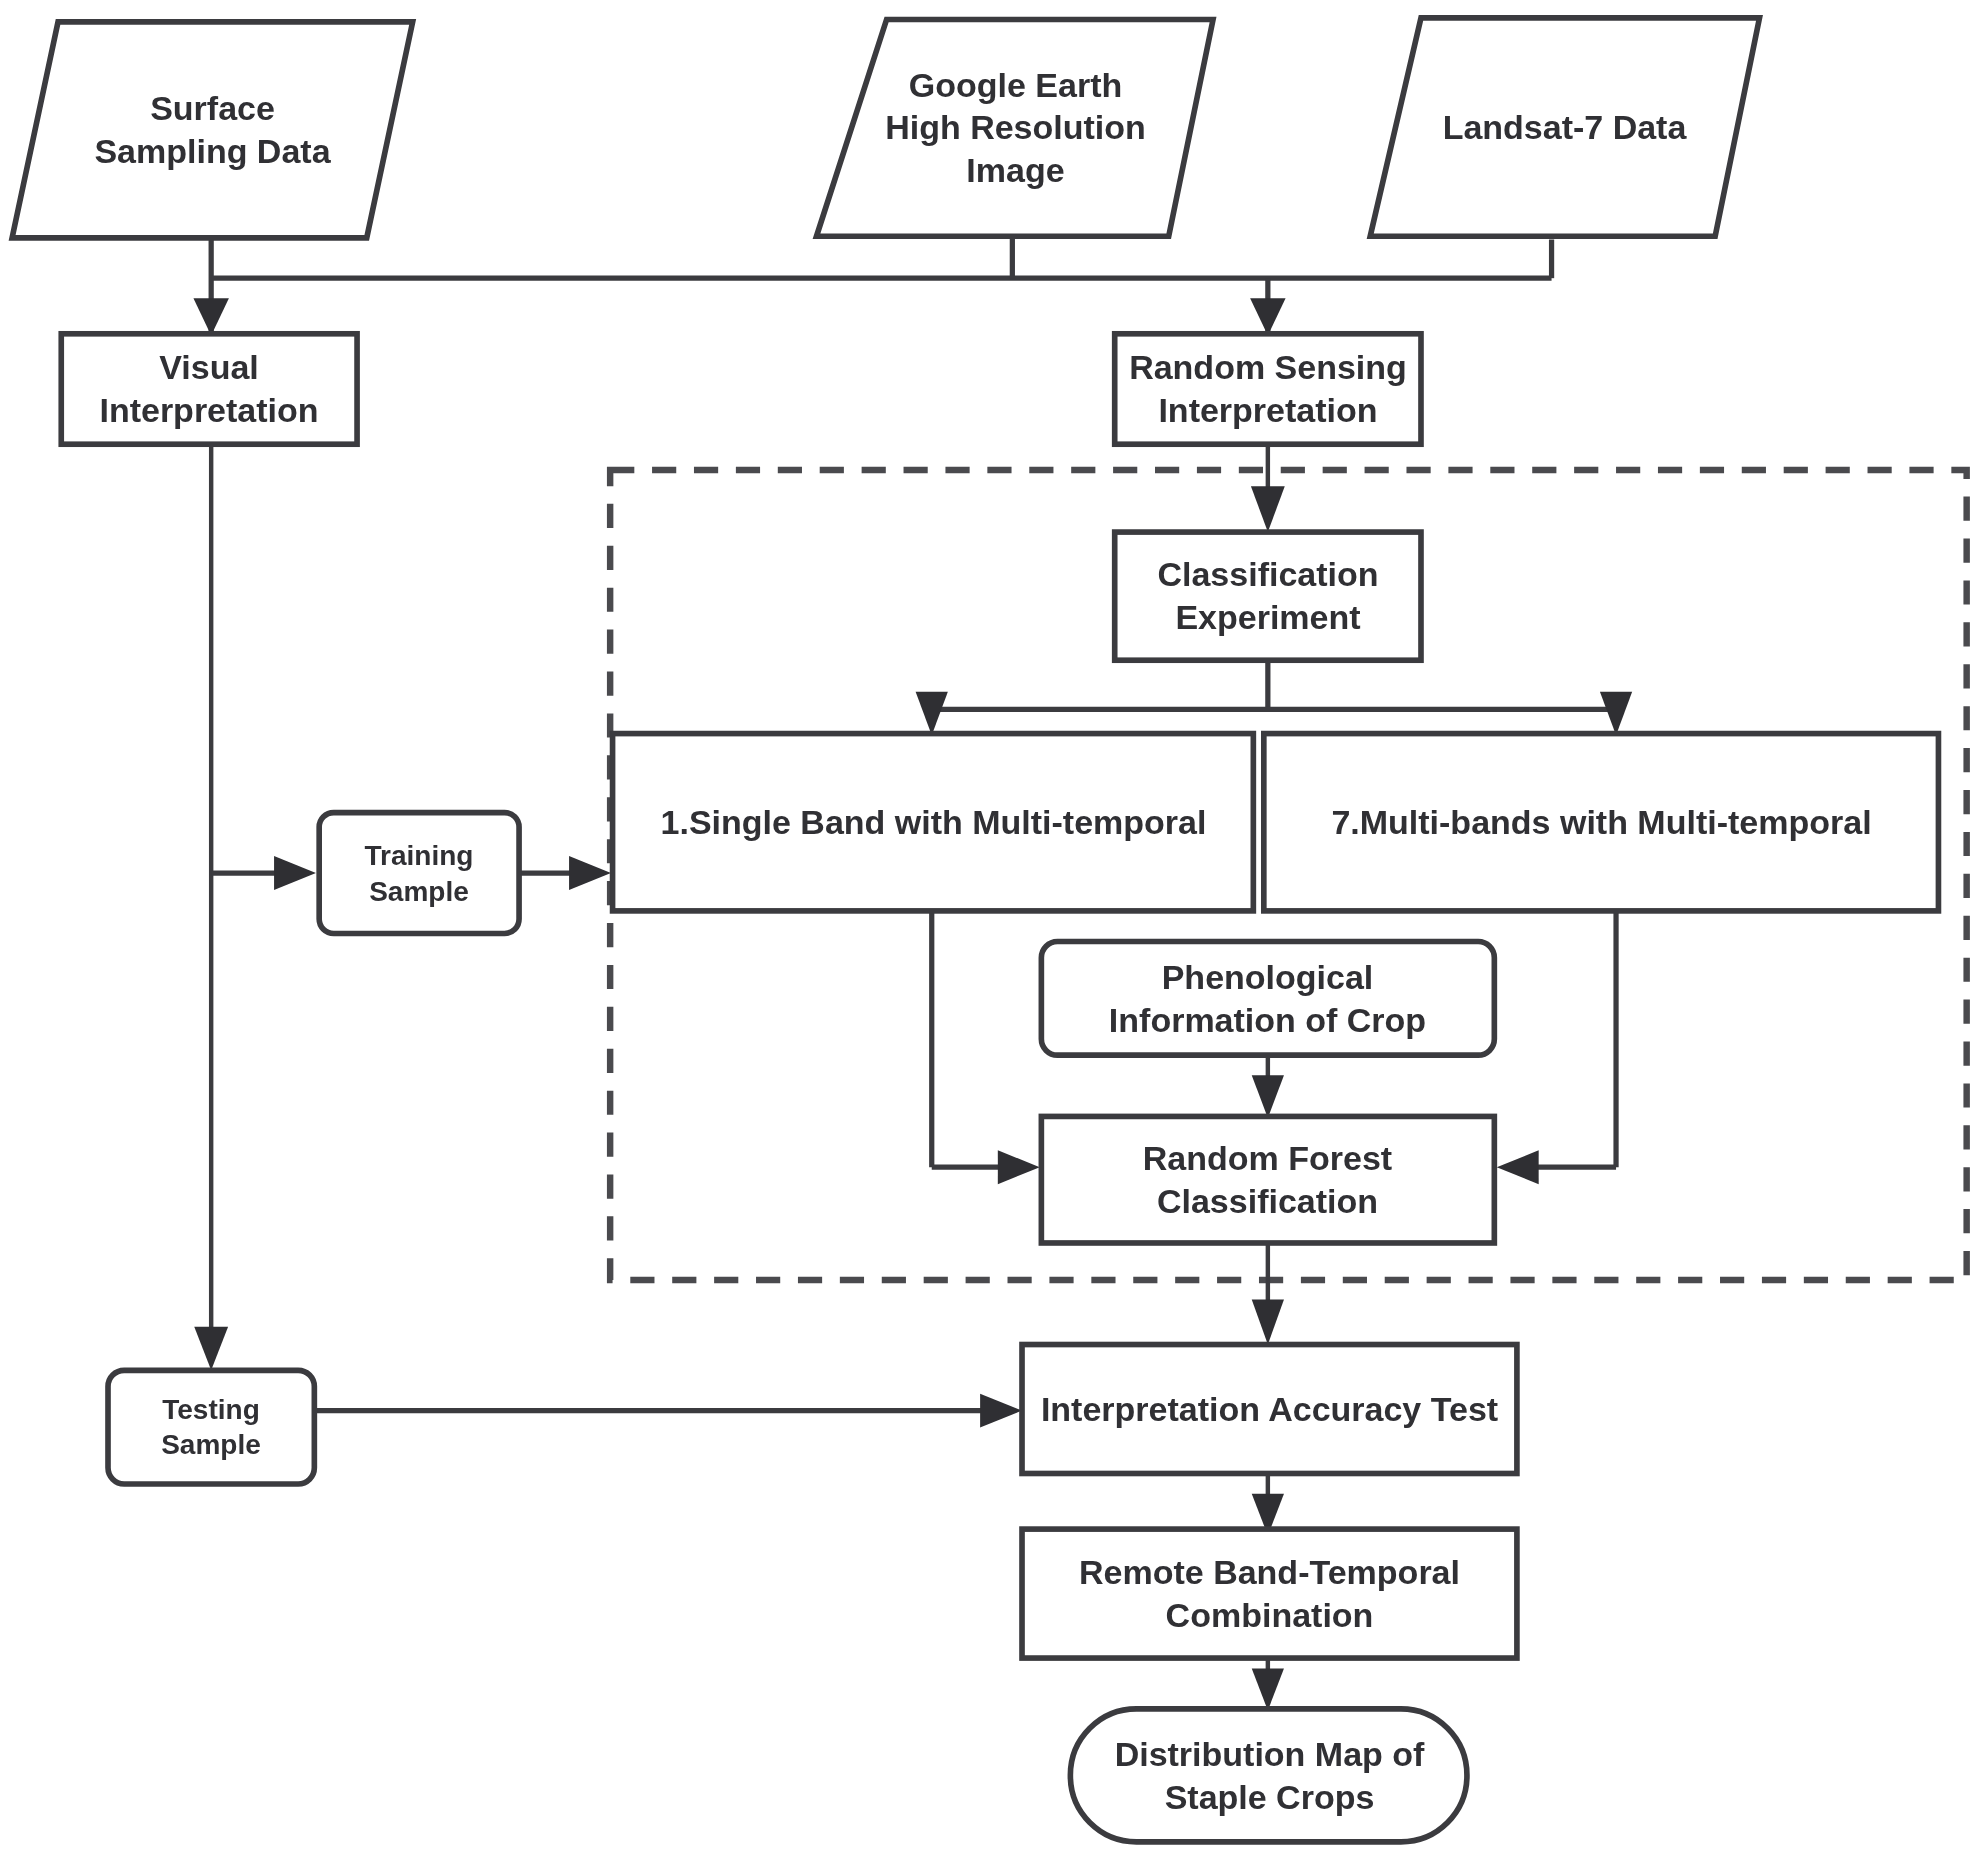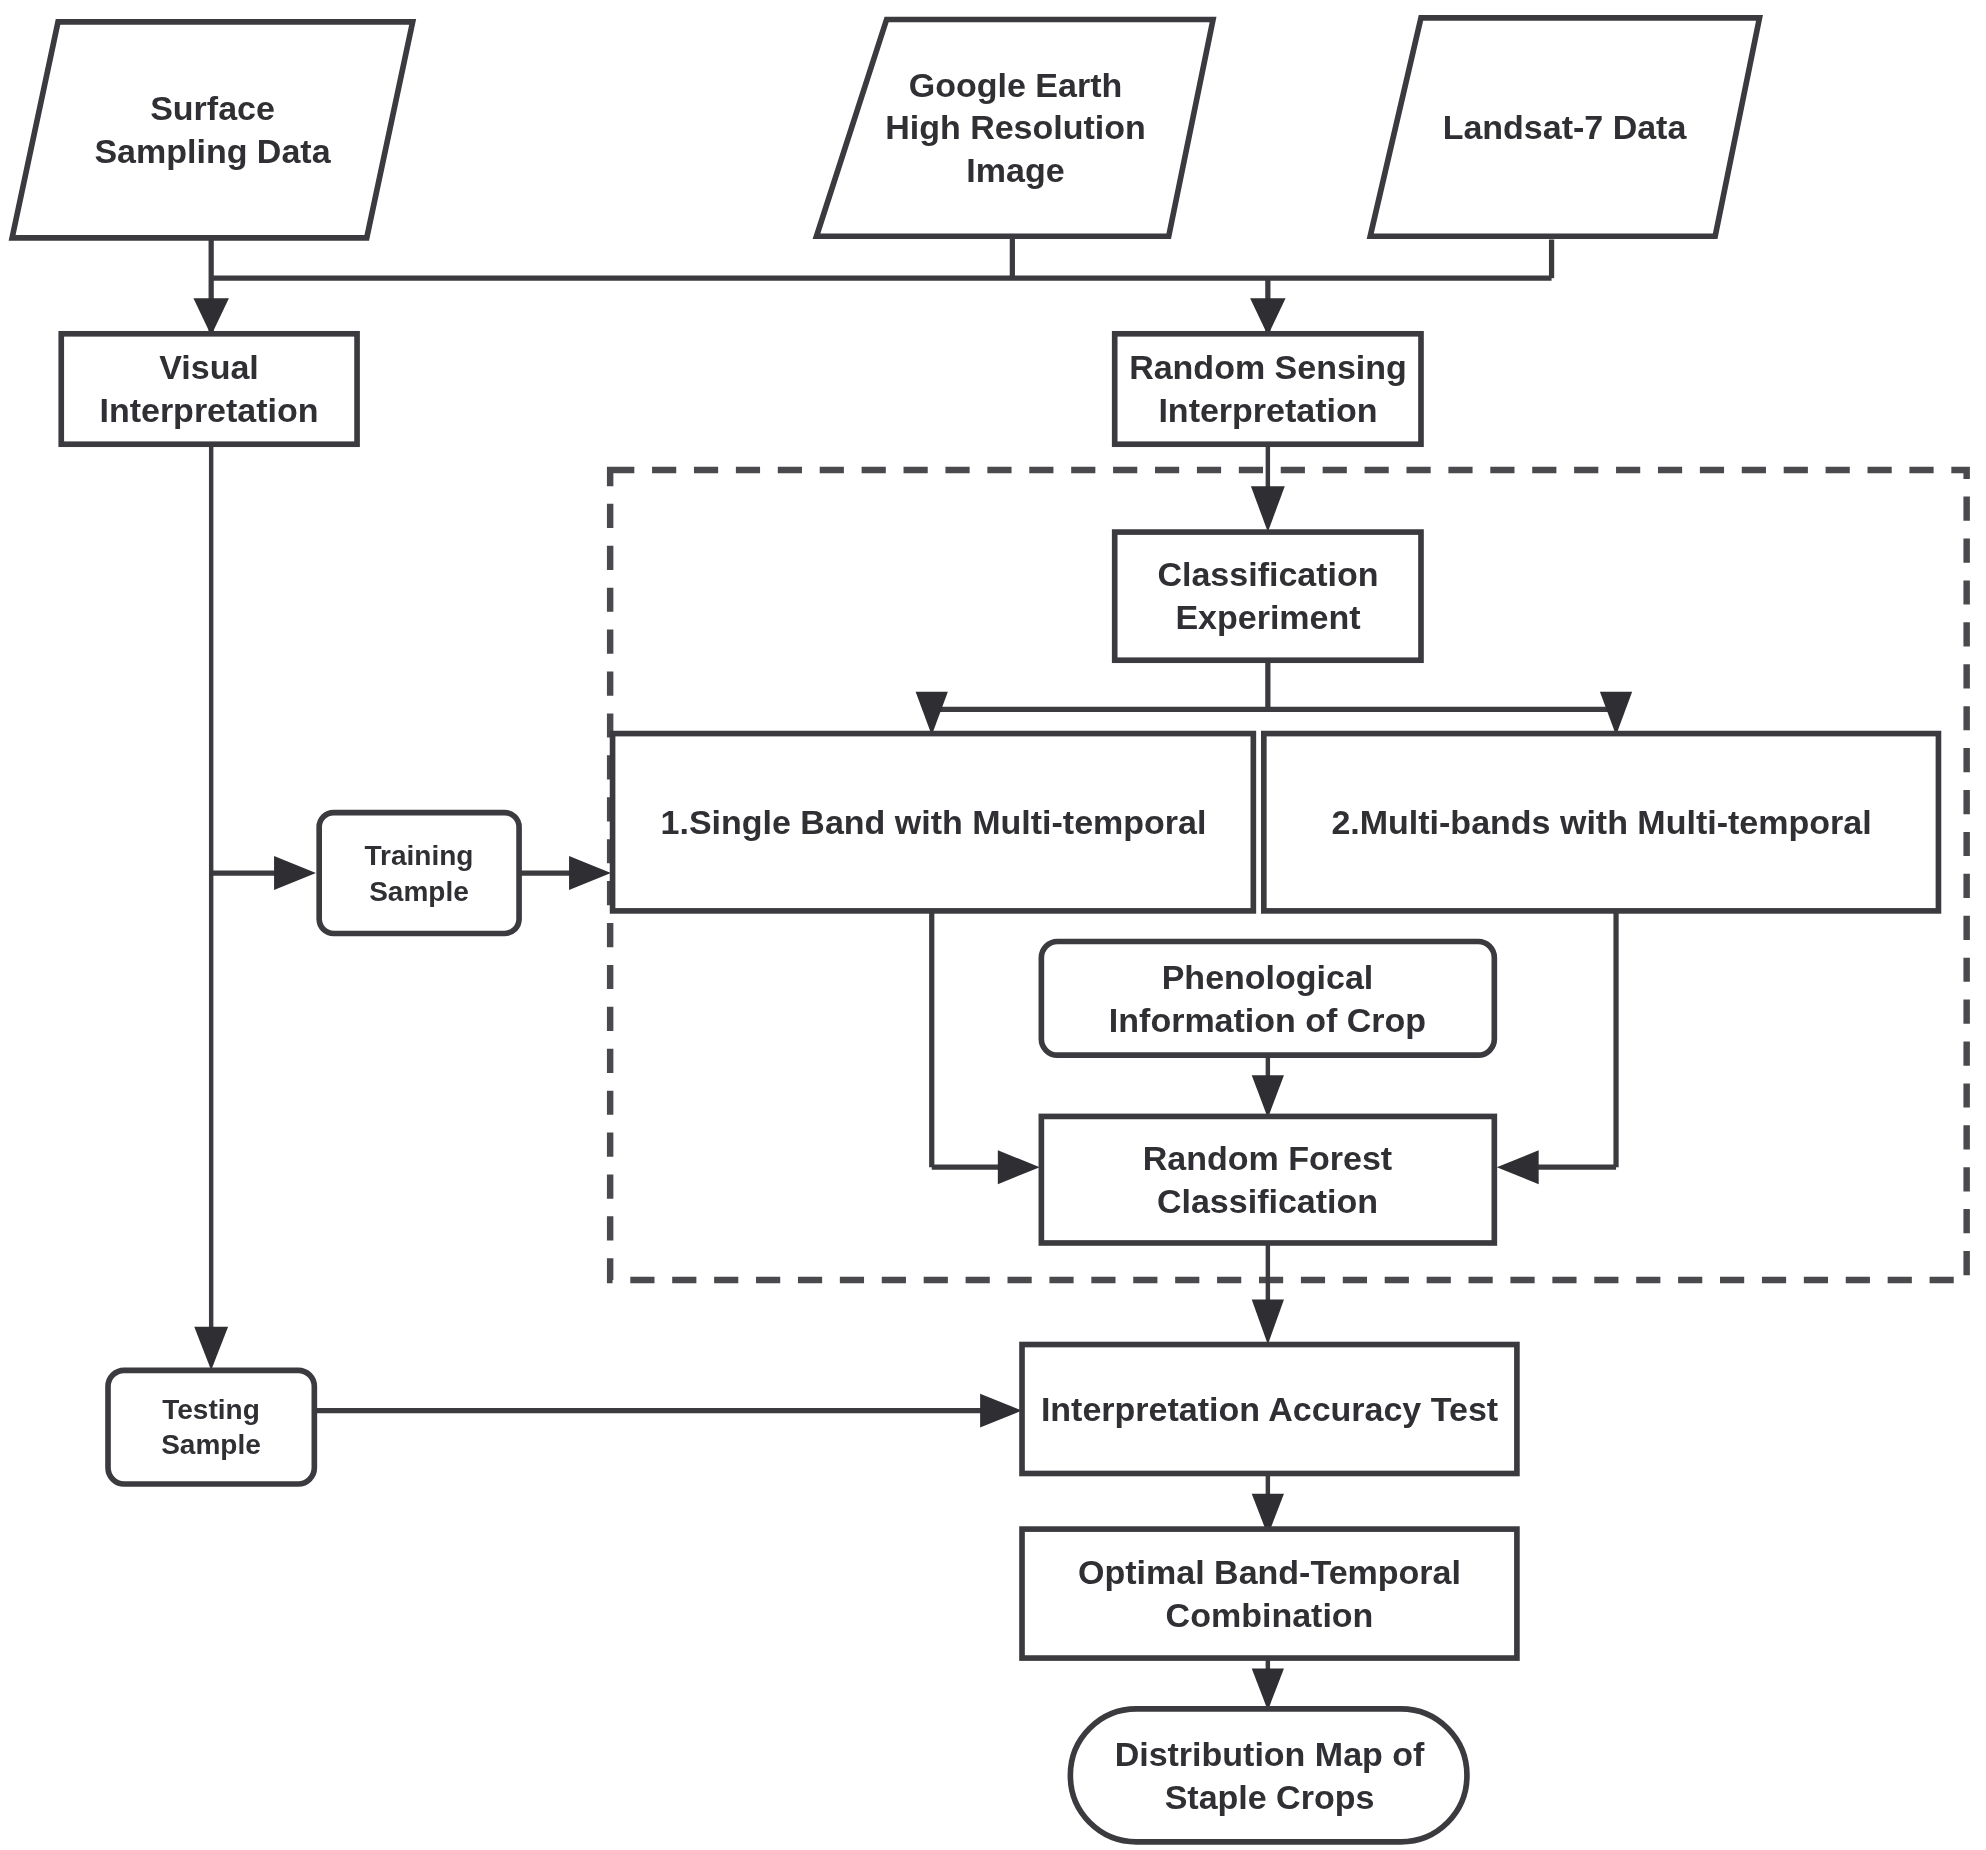--- a/index.html
+++ b/index.html
@@ -179,33 +179,33 @@
 Interpretation</div>
 
   <div class="node-label fs-lg" style="left:1115px; top:532px;  width:306px; height:128px;">Classification
 Experiment</div>
 
   <div class="node-label fs-md" style="left:319px;  top:813px; width:200px; height:121px;">Training
 Sample</div>
 
   <div class="node-label fs-lg" style="left:613px;  top:734px;  width:641px; height:177px;">1.Single Band with Multi-temporal</div>
 
-  <div class="node-label fs-lg" style="left:1264px; top:734px;  width:675px; height:177px;">2.Multi-bands with Multi-temporal</div>
+  <div class="node-label fs-lg" style="left:1264px; top:734px;  width:675px; height:177px;">7.Multi-bands with Multi-temporal</div>
 
   <div class="node-label fs-lg" style="left:1041px; top:942px; width:453px; height:114px;">Phenological
 Information of Crop</div>
 
   <div class="node-label fs-lg" style="left:1041px; top:1116px; width:453px; height:127px;">Random Forest
 Classification</div>
 
   <div class="node-label fs-md" style="left:108px;  top:1370px; width:206px; height:114px;">Testing
 Sample</div>
 
   <div class="node-label fs-lg" style="left:1022px; top:1345px; width:495px; height:129px;">Interpretation Accuracy Test</div>
 
-  <div class="node-label fs-lg" style="left:1022px; top:1529px; width:495px; height:129px;">Optimal Band-Temporal
+  <div class="node-label fs-lg" style="left:1022px; top:1529px; width:495px; height:129px;">Remote Band-Temporal
 Combination</div>
 
   <div class="node-label fs-lg" style="left:1071px; top:1709px; width:397px; height:133px;">Distribution Map of
 Staple Crops</div>
 
 </div>
 
 
 </body></html>

